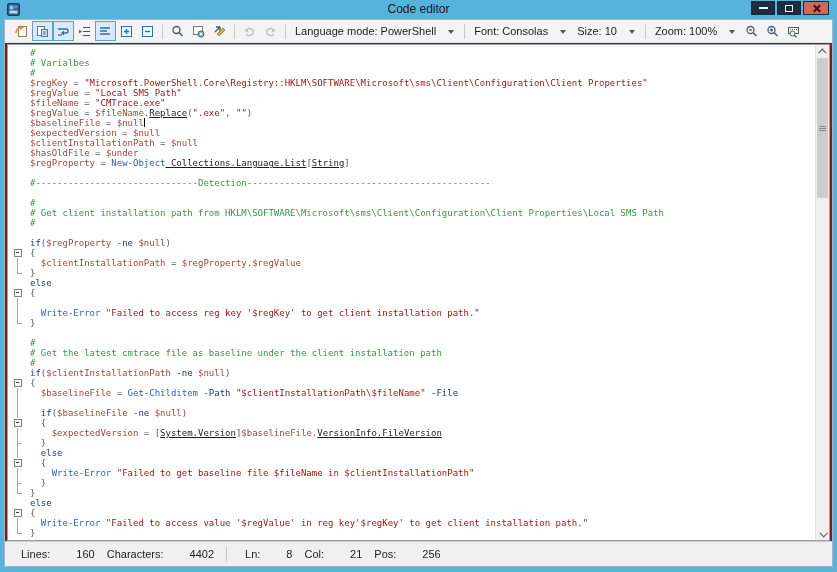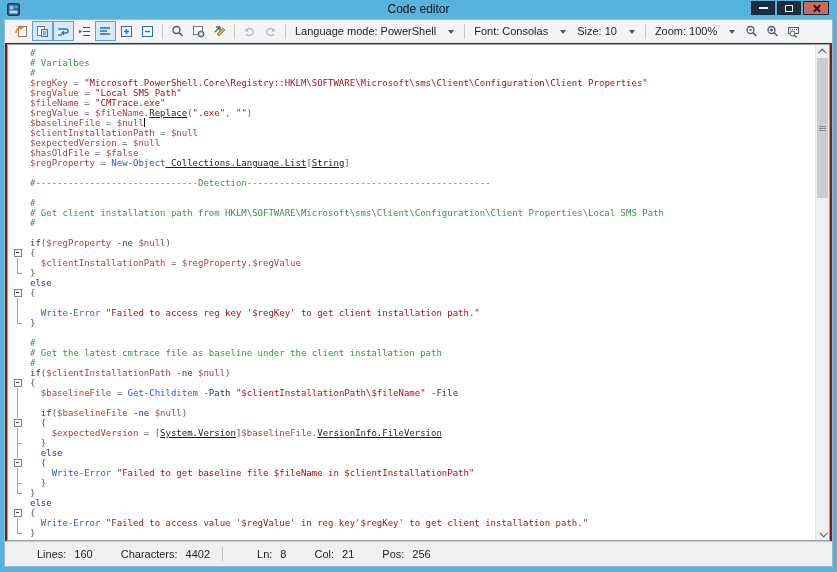--- a/index.html
+++ b/index.html
@@ -92,22 +92,22 @@
   .sb-thumb{
     position:absolute;left:1px;right:1px;top:0;height:140px;background:#cdcdcd;
     display:flex;align-items:center;justify-content:center;
   }
   .grip{width:7px;height:1px;background:#8a8a8a;box-shadow:0 2px 0 #8a8a8a,0 4px 0 #8a8a8a;margin-bottom:4px;}
   
   .statusbar{
     flex:0 0 24px;display:flex;align-items:center;background:#f0f0f0;
     border-top:1px solid #cbcbcb;font-size:11px;color:#1e1e1e;padding:0 10px;gap:6px;
   }
-  .st-label{margin-left:22px;}
-  .st-value{margin-left:2px;}
+  .st-label{margin-left:6px;}
+  .st-value{margin-left:20px;}
   .st-sep{width:1px;height:14px;background:#c2c2c2;margin:0 6px;}
   svg{display:block;}
 </style>
 </head>
 <body>
 
 <div class="window">
 
   <div class="titlebar">
     <span class="app-icon">
@@ -285,29 +285,29 @@
           <div class="cl">
             <span class="gut"></span>
             <span class="lb"><span class="tk-v">$regValue</span><span class="tk-o"> = </span><span class="tk-v">$fileName</span><span class="tk-o">.</span><span class="tk-t">Replace</span><span class="tk-o">(</span><span class="tk-s">".exe"</span><span class="tk-o">, </span><span class="tk-s">""</span><span class="tk-o">)</span></span>
           </div>
           <div class="cl">
             <span class="gut"></span>
             <span class="lb"><span class="tk-v">$baselineFile</span><span class="tk-o"> = </span><span class="tk-v">$null</span><span class="caret"></span></span>
           </div>
           <div class="cl">
             <span class="gut"></span>
+            <span class="lb"><span class="tk-v">$expectedVersion</span><span class="tk-o"> = </span><span class="tk-v">$null</span></span>
+          </div>
+          <div class="cl">
+            <span class="gut"></span>
             <span class="lb"><span class="tk-v">$clientInstallationPath</span><span class="tk-o"> = </span><span class="tk-v">$null</span></span>
           </div>
           <div class="cl">
             <span class="gut"></span>
-            <span class="lb"><span class="tk-v">$expectedVersion</span><span class="tk-o"> = </span><span class="tk-v">$null</span></span>
-          </div>
-          <div class="cl">
-            <span class="gut"></span>
-            <span class="lb"><span class="tk-v">$hasOldFile</span><span class="tk-o"> = </span><span class="tk-v">$false</span></span>
+            <span class="lb"><span class="tk-v">$hasOldFile</span><span class="tk-o"> = </span><span class="tk-v">$under</span></span>
           </div>
           <div class="cl">
             <span class="gut"></span>
             <span class="lb"><span class="tk-v">$regProperty</span><span class="tk-o"> = </span><span class="tk-m">New-Object</span><span class="tk-t"> Collections.Language.List</span><span class="tk-o">[</span><span class="tk-t">String</span><span class="tk-o">]</span></span>
           </div>
           <div class="cl">
             <span class="gut"></span>
             <span class="lb"></span>
           </div>
           <div class="cl">

